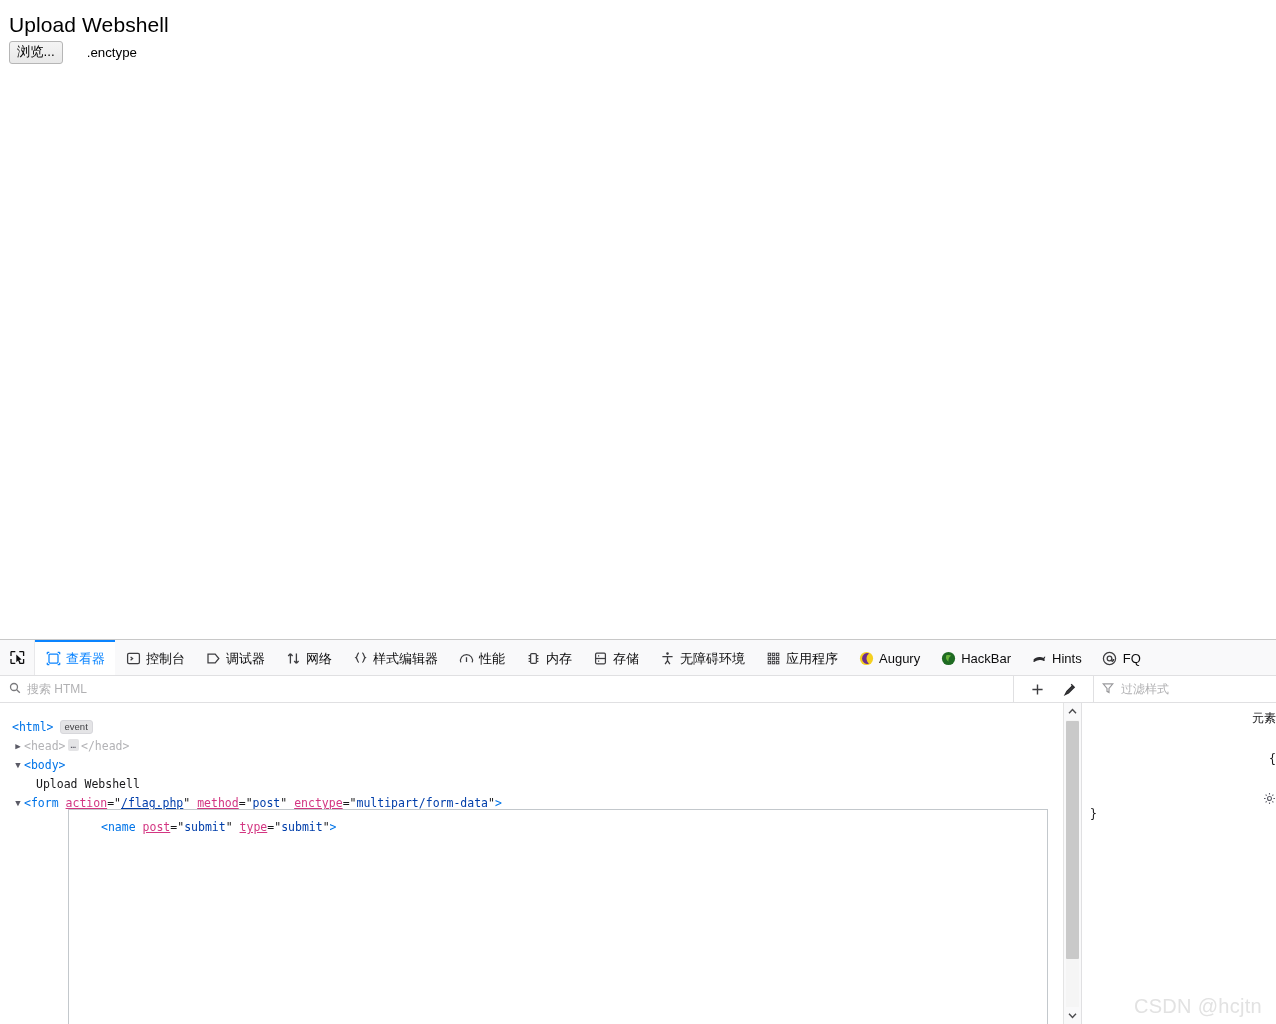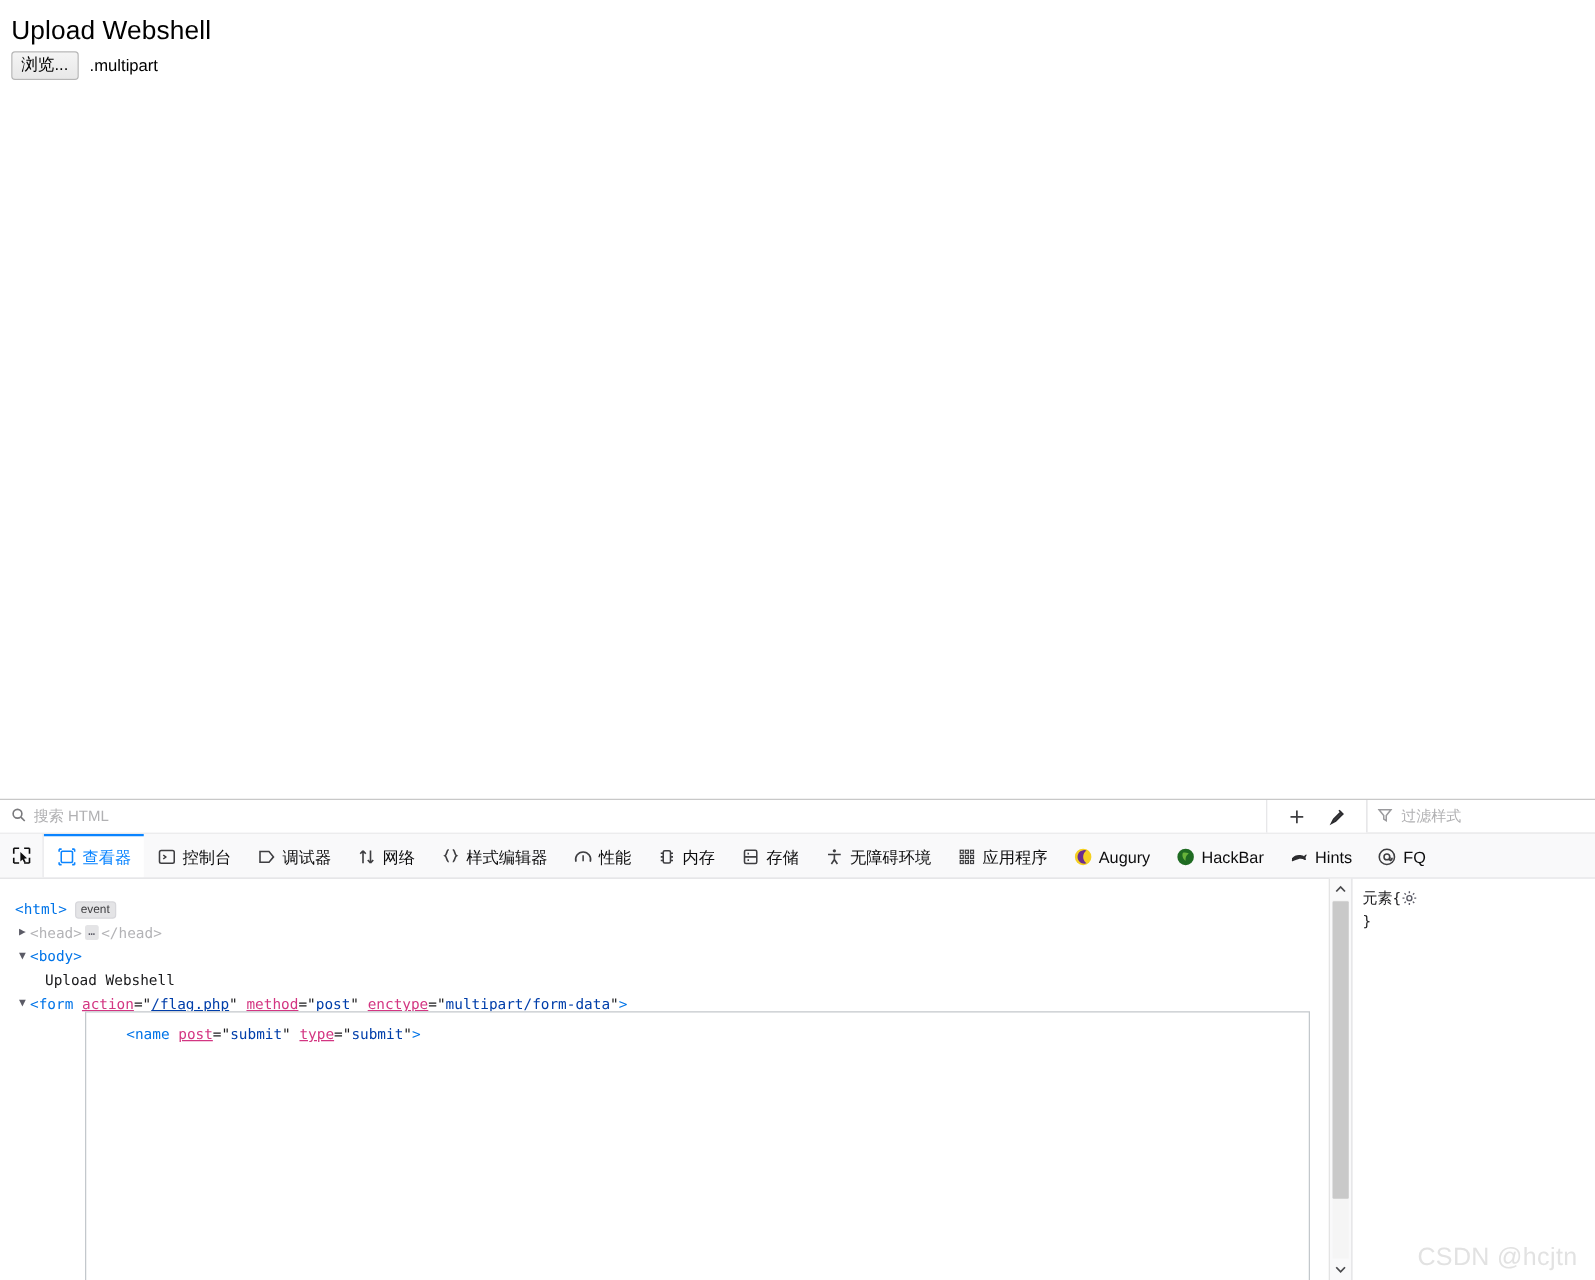--- a/index.html
+++ b/index.html
@@ -26,21 +26,21 @@
     font-size: 21px;
     font-weight: 400;
     color: #000000;
     letter-spacing: .1px;
     line-height: 25px;
   }
   #upload-form {
     padding: 6px 0 0 9px;
     display: flex;
     align-items: center;
-    gap: 9px;
+    gap: 24px;
     height: 24px;
   }
   .browse-button {
     display: inline-flex;
     align-items: center;
     justify-content: center;
     height: 23px;
     padding: 0 7px;
     font-size: 13.3px;
     font-family: "Liberation Sans", sans-serif;
@@ -215,21 +215,21 @@
     background: #ffffff;
     border-left: 1px solid #e0e0e2;
     padding: 6px 0 0 8px;
     font-family: "DejaVu Sans Mono", "Liberation Mono", monospace;
     font-size: 11.5px;
     line-height: 19px;
     color: #18181a;
     position: relative;
     overflow: hidden;
   }
-  .rule-head { display: flex; align-items: center; gap: 0; }
+  .rule-head { display: flex; align-items: flex-end; gap: 22px; flex-direction: column; }
   .rule-sel { font-family: "Liberation Sans", sans-serif; font-size: 12px; color: #18181a; }
   .rule-brace { color: #18181a; }
   .gear-btn { display:inline-flex; width:14px; height:14px; align-items:center; justify-content:center; cursor: default; }
 
   
   .node { display: flex; align-items: flex-start; white-space: pre; }
   .twisty {
     width: 12px; flex: 0 0 12px;
     display: inline-flex; align-items: center; justify-content: center;
     color: #5b5b66;
@@ -293,25 +293,168 @@
     user-select: none;
   }
 </style>
 </head>
 <body>
 
 <div id="page-viewport">
   <h1 id="page-title">Upload Webshell</h1>
   <div id="upload-form">
     <span class="browse-button">浏览...</span>
-    <span class="file-name">.multipart</span>
+    <span class="file-name">.enctype</span>
   </div>
 </div>
 
 <div id="devtools">
+
+  <div id="devtools-toolbar">
+    <div class="picker-btn">
+      <svg width="17" height="17" viewBox="0 0 17 17" fill="none" stroke="#0c0c0d" stroke-width="1.3">
+        <path d="M2 2.6h4.3M2 2.6v4.3M14.6 2.6h-4.3M14.6 2.6v4.3M2 14.4h4.3M2 14.4v-4.3M14.6 14.4h-4.3M14.6 14.4v-4.3"></path>
+        <path d="M7.3 5.6l5.3 5.0-2.3.35 1.25 2.6-1.2.6-1.3-2.6-1.75 1.6z" fill="#0c0c0d" stroke="none"></path>
+      </svg>
+    </div>
+    <div id="tab-strip">
+        <div class="tab active">
+          <span class="ico" style="color: rgb(10, 132, 255);">
+            <svg width="15" height="15" viewBox="0 0 15 15" fill="none" stroke="currentColor" stroke-width="1.25">
+              <rect x="3" y="3" width="9" height="9" rx="1"></rect>
+              <path d="M1.3 1.3h2M11.7 1.3h2M1.3 13.7h2M11.7 13.7h2M1.3 1.3v2M13.7 1.3v2M1.3 13.7v-2M13.7 13.7v-2"></path>
+            </svg>
+          </span>
+          <span class="tab-label">查看器</span>
+        </div>
+        <div class="tab">
+          <span class="ico" style="color: rgb(62, 62, 65);">
+            <svg width="15" height="15" viewBox="0 0 15 15" fill="none" stroke="currentColor" stroke-width="1.25">
+              <rect x="1.6" y="2.4" width="11.8" height="10.2" rx="1.4"></rect>
+              <path d="M4.6 6l2 1.6-2 1.6"></path>
+            </svg>
+          </span>
+          <span class="tab-label">控制台</span>
+        </div>
+        <div class="tab">
+          <span class="ico" style="color: rgb(62, 62, 65);">
+            <svg width="15" height="15" viewBox="0 0 15 15" fill="none" stroke="currentColor" stroke-width="1.25">
+              <path d="M2 3.2h7.2l3.6 4.3-3.6 4.3H2z"></path>
+            </svg>
+          </span>
+          <span class="tab-label">调试器</span>
+        </div>
+        <div class="tab">
+          <span class="ico" style="color: rgb(62, 62, 65);">
+            <svg width="15" height="15" viewBox="0 0 15 15" fill="none" stroke="currentColor" stroke-width="1.3">
+              <path d="M4.4 12.6V2.6M4.4 2.6L2.2 5M4.4 2.6L6.6 5M10.4 2.4v10M10.4 12.4l2.2-2.4M10.4 12.4L8.2 10"></path>
+            </svg>
+          </span>
+          <span class="tab-label">网络</span>
+        </div>
+        <div class="tab">
+          <span class="ico" style="color: rgb(62, 62, 65);">
+            <svg width="15" height="15" viewBox="0 0 15 15" fill="none" stroke="currentColor" stroke-width="1.3">
+              <path d="M6 1.8C4.2 1.8 4.6 5.8 3 6.6c1.6.8 1.2 4.8 3 4.8M9.2 1.8c1.8 0 1.4 4 3 4.8-1.6.8-1.2 4.8-3 4.8"></path>
+            </svg>
+          </span>
+          <span class="tab-label">样式编辑器</span>
+        </div>
+        <div class="tab">
+          <span class="ico" style="color: rgb(62, 62, 65);">
+            <svg width="15" height="15" viewBox="0 0 15 15" fill="none" stroke="currentColor" stroke-width="1.25">
+              <path d="M1.8 11.4a6 6 0 1 1 11.4 0"></path>
+              <path d="M7.5 11V6.2"></path>
+            </svg>
+          </span>
+          <span class="tab-label">性能</span>
+        </div>
+        <div class="tab">
+          <span class="ico" style="color: rgb(62, 62, 65);">
+            <svg width="15" height="15" viewBox="0 0 15 15" fill="none" stroke="currentColor" stroke-width="1.25">
+              <rect x="4.6" y="2.6" width="5.8" height="9.8" rx="1.2"></rect>
+              <path d="M2.6 4.6h2M2.6 7.5h2M2.6 10.4h2M10.4 4.6h2M10.4 7.5h2M10.4 10.4h2"></path>
+            </svg>
+          </span>
+          <span class="tab-label">内存</span>
+        </div>
+        <div class="tab">
+          <span class="ico" style="color: rgb(62, 62, 65);">
+            <svg width="15" height="15" viewBox="0 0 15 15" fill="none" stroke="currentColor" stroke-width="1.25">
+              <rect x="2.6" y="2.2" width="9.8" height="10.6" rx="1.2"></rect>
+              <path d="M2.6 7.5h9.8"></path>
+              <path d="M5 4.9h1.2M5 10.1h1.2"></path>
+            </svg>
+          </span>
+          <span class="tab-label">存储</span>
+        </div>
+        <div class="tab">
+          <span class="ico" style="color: rgb(62, 62, 65);">
+            <svg width="15" height="15" viewBox="0 0 15 15" fill="none" stroke="currentColor" stroke-width="1.3">
+              <circle cx="7.5" cy="2.6" r="1.3" fill="currentColor" stroke="none"></circle>
+              <path d="M2.4 5.6h10.2M7.5 5.6v4M7.5 9.6l-2.4 3.6M7.5 9.6l2.4 3.6"></path>
+            </svg>
+          </span>
+          <span class="tab-label">无障碍环境</span>
+        </div>
+        <div class="tab">
+          <span class="ico" style="color: rgb(62, 62, 65);">
+            <svg width="15" height="15" viewBox="0 0 15 15" fill="none" stroke="currentColor" stroke-width="1">
+              <rect x="2.2" y="2.2" width="2.4" height="2.4"></rect>
+              <rect x="6.3" y="2.2" width="2.4" height="2.4"></rect>
+              <rect x="10.4" y="2.2" width="2.4" height="2.4"></rect>
+              <rect x="2.2" y="6.3" width="2.4" height="2.4"></rect>
+              <rect x="6.3" y="6.3" width="2.4" height="2.4"></rect>
+              <rect x="10.4" y="6.3" width="2.4" height="2.4"></rect>
+              <rect x="2.2" y="10.4" width="2.4" height="2.4"></rect>
+              <rect x="6.3" y="10.4" width="2.4" height="2.4"></rect>
+              <rect x="10.4" y="10.4" width="2.4" height="2.4"></rect>
+            </svg>
+          </span>
+          <span class="tab-label">应用程序</span>
+        </div>
+        <div class="tab">
+          <span class="ico" style="color: rgb(62, 62, 65);">
+            <svg width="15" height="15" viewBox="0 0 15 15">
+              <circle cx="7.5" cy="7.5" r="6.6" fill="#f5d020"></circle>
+              <path d="M10.2 2.4a5.4 5.4 0 1 0 0 10.2 6.2 6.2 0 0 1 0-10.2z" fill="#6b2d8f"></path>
+            </svg>
+          </span>
+          <span class="tab-label">Augury</span>
+        </div>
+        <div class="tab">
+          <span class="ico" style="color: rgb(62, 62, 65);">
+            <svg width="15" height="15" viewBox="0 0 15 15">
+              <circle cx="7.5" cy="7.5" r="6.6" fill="#1f6b22"></circle>
+              <path d="M5.4 4.2c2.6-.5 4.6.6 4.6.6s-1.6 1.1-2.2 2.6c-.6 1.5-.3 3.3-.3 3.3s-1.9-1.4-2.4-3.3c-.5-1.9.3-3.2.3-3.2z" fill="#67b33a"></path>
+            </svg>
+          </span>
+          <span class="tab-label">HackBar</span>
+        </div>
+        <div class="tab">
+          <span class="ico" style="color: rgb(62, 62, 65);">
+            <svg width="15" height="15" viewBox="0 0 15 15">
+              <path d="M1.6 8.6c1.6-2.3 5-3.2 7.6-2.4 1 .3 2.3.2 3.4-.5.5-.3.9.3.5.8-.9 1-.7 1.9-.4 2.6.3.7-.4 1.2-1 .8-1.4-.9-3.4-1-5.2-.6-1.8.4-3.4 1.2-4.2 1.6-.6.3-1.1-.5-.7-1z" fill="#2b2b2e"></path>
+              <circle cx="11.1" cy="6.4" r=".55" fill="#fff"></circle>
+            </svg>
+          </span>
+          <span class="tab-label">Hints</span>
+        </div>
+        <div class="tab">
+          <span class="ico" style="color: rgb(62, 62, 65);">
+            <svg width="15" height="15" viewBox="0 0 15 15" fill="none" stroke="currentColor" stroke-width="1.25">
+              <circle cx="7.5" cy="7.5" r="6.1"></circle>
+              <circle cx="7.5" cy="7.5" r="2.3"></circle>
+              <path d="M9.8 7.5v2.2c0 1 1.9 1 1.9-1.6"></path>
+            </svg>
+          </span>
+          <span class="tab-label">FQ</span>
+        </div>
+      </div>
+  </div>
 
   <div id="bars-row">
     <div id="search-wrap">
       <span>
         <svg width="12" height="12" viewBox="0 0 12 12" fill="none" stroke="#7a7a7d" stroke-width="1.3">
           <circle cx="5" cy="5" r="3.5"></circle>
             <path d="M7.7 7.7L10.8 10.8"></path>
         </svg>
       </span>
       <input id="search-input" type="text" placeholder="搜索 HTML" style="">
@@ -329,163 +472,20 @@
       </span>
     </div>
     <div id="filter-wrap">
       <span>
         <svg width="12" height="12" viewBox="0 0 12 12" fill="none" stroke="#9a9a9d" stroke-width="1.2">
           <path d="M1.2 1.8h9.6L7 6.4v4.1L5 9.3V6.4z"></path>
         </svg>
       </span>
       <input id="filter-input" type="text" placeholder="过滤样式" style="">
     </div>
-  </div>
-
-  <div id="devtools-toolbar">
-    <div class="picker-btn">
-      <svg width="17" height="17" viewBox="0 0 17 17" fill="none" stroke="#0c0c0d" stroke-width="1.3">
-        <path d="M2 2.6h4.3M2 2.6v4.3M14.6 2.6h-4.3M14.6 2.6v4.3M2 14.4h4.3M2 14.4v-4.3M14.6 14.4h-4.3M14.6 14.4v-4.3"></path>
-        <path d="M7.3 5.6l5.3 5.0-2.3.35 1.25 2.6-1.2.6-1.3-2.6-1.75 1.6z" fill="#0c0c0d" stroke="none"></path>
-      </svg>
-    </div>
-    <div id="tab-strip">
-        <div class="tab active">
-          <span class="ico" style="color: rgb(10, 132, 255);">
-            <svg width="15" height="15" viewBox="0 0 15 15" fill="none" stroke="currentColor" stroke-width="1.25">
-              <rect x="3" y="3" width="9" height="9" rx="1"></rect>
-              <path d="M1.3 1.3h2M11.7 1.3h2M1.3 13.7h2M11.7 13.7h2M1.3 1.3v2M13.7 1.3v2M1.3 13.7v-2M13.7 13.7v-2"></path>
-            </svg>
-          </span>
-          <span class="tab-label">查看器</span>
-        </div>
-        <div class="tab">
-          <span class="ico" style="color: rgb(62, 62, 65);">
-            <svg width="15" height="15" viewBox="0 0 15 15" fill="none" stroke="currentColor" stroke-width="1.25">
-              <rect x="1.6" y="2.4" width="11.8" height="10.2" rx="1.4"></rect>
-              <path d="M4.6 6l2 1.6-2 1.6"></path>
-            </svg>
-          </span>
-          <span class="tab-label">控制台</span>
-        </div>
-        <div class="tab">
-          <span class="ico" style="color: rgb(62, 62, 65);">
-            <svg width="15" height="15" viewBox="0 0 15 15" fill="none" stroke="currentColor" stroke-width="1.25">
-              <path d="M2 3.2h7.2l3.6 4.3-3.6 4.3H2z"></path>
-            </svg>
-          </span>
-          <span class="tab-label">调试器</span>
-        </div>
-        <div class="tab">
-          <span class="ico" style="color: rgb(62, 62, 65);">
-            <svg width="15" height="15" viewBox="0 0 15 15" fill="none" stroke="currentColor" stroke-width="1.3">
-              <path d="M4.4 12.6V2.6M4.4 2.6L2.2 5M4.4 2.6L6.6 5M10.4 2.4v10M10.4 12.4l2.2-2.4M10.4 12.4L8.2 10"></path>
-            </svg>
-          </span>
-          <span class="tab-label">网络</span>
-        </div>
-        <div class="tab">
-          <span class="ico" style="color: rgb(62, 62, 65);">
-            <svg width="15" height="15" viewBox="0 0 15 15" fill="none" stroke="currentColor" stroke-width="1.3">
-              <path d="M6 1.8C4.2 1.8 4.6 5.8 3 6.6c1.6.8 1.2 4.8 3 4.8M9.2 1.8c1.8 0 1.4 4 3 4.8-1.6.8-1.2 4.8-3 4.8"></path>
-            </svg>
-          </span>
-          <span class="tab-label">样式编辑器</span>
-        </div>
-        <div class="tab">
-          <span class="ico" style="color: rgb(62, 62, 65);">
-            <svg width="15" height="15" viewBox="0 0 15 15" fill="none" stroke="currentColor" stroke-width="1.25">
-              <path d="M1.8 11.4a6 6 0 1 1 11.4 0"></path>
-              <path d="M7.5 11V6.2"></path>
-            </svg>
-          </span>
-          <span class="tab-label">性能</span>
-        </div>
-        <div class="tab">
-          <span class="ico" style="color: rgb(62, 62, 65);">
-            <svg width="15" height="15" viewBox="0 0 15 15" fill="none" stroke="currentColor" stroke-width="1.25">
-              <rect x="4.6" y="2.6" width="5.8" height="9.8" rx="1.2"></rect>
-              <path d="M2.6 4.6h2M2.6 7.5h2M2.6 10.4h2M10.4 4.6h2M10.4 7.5h2M10.4 10.4h2"></path>
-            </svg>
-          </span>
-          <span class="tab-label">内存</span>
-        </div>
-        <div class="tab">
-          <span class="ico" style="color: rgb(62, 62, 65);">
-            <svg width="15" height="15" viewBox="0 0 15 15" fill="none" stroke="currentColor" stroke-width="1.25">
-              <rect x="2.6" y="2.2" width="9.8" height="10.6" rx="1.2"></rect>
-              <path d="M2.6 7.5h9.8"></path>
-              <path d="M5 4.9h1.2M5 10.1h1.2"></path>
-            </svg>
-          </span>
-          <span class="tab-label">存储</span>
-        </div>
-        <div class="tab">
-          <span class="ico" style="color: rgb(62, 62, 65);">
-            <svg width="15" height="15" viewBox="0 0 15 15" fill="none" stroke="currentColor" stroke-width="1.3">
-              <circle cx="7.5" cy="2.6" r="1.3" fill="currentColor" stroke="none"></circle>
-              <path d="M2.4 5.6h10.2M7.5 5.6v4M7.5 9.6l-2.4 3.6M7.5 9.6l2.4 3.6"></path>
-            </svg>
-          </span>
-          <span class="tab-label">无障碍环境</span>
-        </div>
-        <div class="tab">
-          <span class="ico" style="color: rgb(62, 62, 65);">
-            <svg width="15" height="15" viewBox="0 0 15 15" fill="none" stroke="currentColor" stroke-width="1">
-              <rect x="2.2" y="2.2" width="2.4" height="2.4"></rect>
-              <rect x="6.3" y="2.2" width="2.4" height="2.4"></rect>
-              <rect x="10.4" y="2.2" width="2.4" height="2.4"></rect>
-              <rect x="2.2" y="6.3" width="2.4" height="2.4"></rect>
-              <rect x="6.3" y="6.3" width="2.4" height="2.4"></rect>
-              <rect x="10.4" y="6.3" width="2.4" height="2.4"></rect>
-              <rect x="2.2" y="10.4" width="2.4" height="2.4"></rect>
-              <rect x="6.3" y="10.4" width="2.4" height="2.4"></rect>
-              <rect x="10.4" y="10.4" width="2.4" height="2.4"></rect>
-            </svg>
-          </span>
-          <span class="tab-label">应用程序</span>
-        </div>
-        <div class="tab">
-          <span class="ico" style="color: rgb(62, 62, 65);">
-            <svg width="15" height="15" viewBox="0 0 15 15">
-              <circle cx="7.5" cy="7.5" r="6.6" fill="#f5d020"></circle>
-              <path d="M10.2 2.4a5.4 5.4 0 1 0 0 10.2 6.2 6.2 0 0 1 0-10.2z" fill="#6b2d8f"></path>
-            </svg>
-          </span>
-          <span class="tab-label">Augury</span>
-        </div>
-        <div class="tab">
-          <span class="ico" style="color: rgb(62, 62, 65);">
-            <svg width="15" height="15" viewBox="0 0 15 15">
-              <circle cx="7.5" cy="7.5" r="6.6" fill="#1f6b22"></circle>
-              <path d="M5.4 4.2c2.6-.5 4.6.6 4.6.6s-1.6 1.1-2.2 2.6c-.6 1.5-.3 3.3-.3 3.3s-1.9-1.4-2.4-3.3c-.5-1.9.3-3.2.3-3.2z" fill="#67b33a"></path>
-            </svg>
-          </span>
-          <span class="tab-label">HackBar</span>
-        </div>
-        <div class="tab">
-          <span class="ico" style="color: rgb(62, 62, 65);">
-            <svg width="15" height="15" viewBox="0 0 15 15">
-              <path d="M1.6 8.6c1.6-2.3 5-3.2 7.6-2.4 1 .3 2.3.2 3.4-.5.5-.3.9.3.5.8-.9 1-.7 1.9-.4 2.6.3.7-.4 1.2-1 .8-1.4-.9-3.4-1-5.2-.6-1.8.4-3.4 1.2-4.2 1.6-.6.3-1.1-.5-.7-1z" fill="#2b2b2e"></path>
-              <circle cx="11.1" cy="6.4" r=".55" fill="#fff"></circle>
-            </svg>
-          </span>
-          <span class="tab-label">Hints</span>
-        </div>
-        <div class="tab">
-          <span class="ico" style="color: rgb(62, 62, 65);">
-            <svg width="15" height="15" viewBox="0 0 15 15" fill="none" stroke="currentColor" stroke-width="1.25">
-              <circle cx="7.5" cy="7.5" r="6.1"></circle>
-              <circle cx="7.5" cy="7.5" r="2.3"></circle>
-              <path d="M9.8 7.5v2.2c0 1 1.9 1 1.9-1.6"></path>
-            </svg>
-          </span>
-          <span class="tab-label">FQ</span>
-        </div>
-      </div>
   </div>
 
   <div id="panes">
 
     <div id="markup-pane">
       <div id="tree-root">
           <div class="node ind0"><span class="twisty blank">▶</span><span><span class="tagname">&lt;html&gt;</span><span class="event-badge">event</span></span></div>
           <div class="node ind1"><span class="twisty">▶</span><span><span class="collapsed">&lt;head&gt;</span><span class="ellipsis-badge">…</span><span class="collapsed">&lt;/head&gt;</span></span></div>
           <div class="node ind1"><span class="twisty">▼</span><span><span class="tagname">&lt;body&gt;</span></span></div>
           <div class="node ind2"><span class="twisty blank">▶</span><span><span class="textnode">Upload Webshell</span></span></div>

